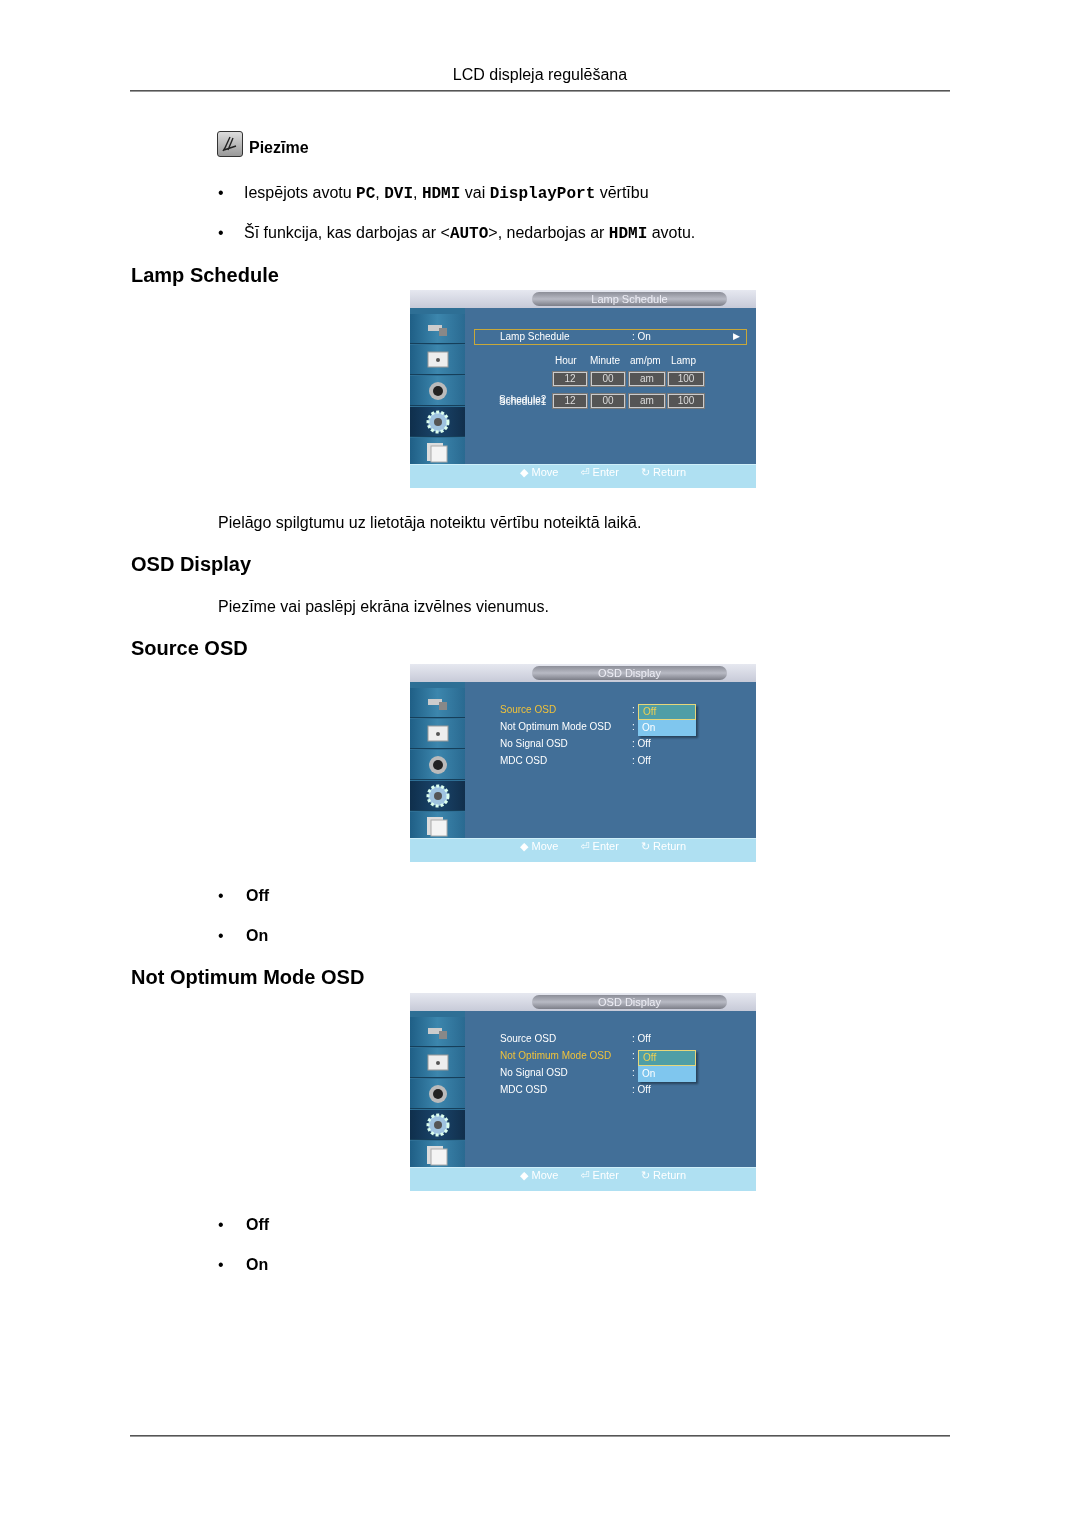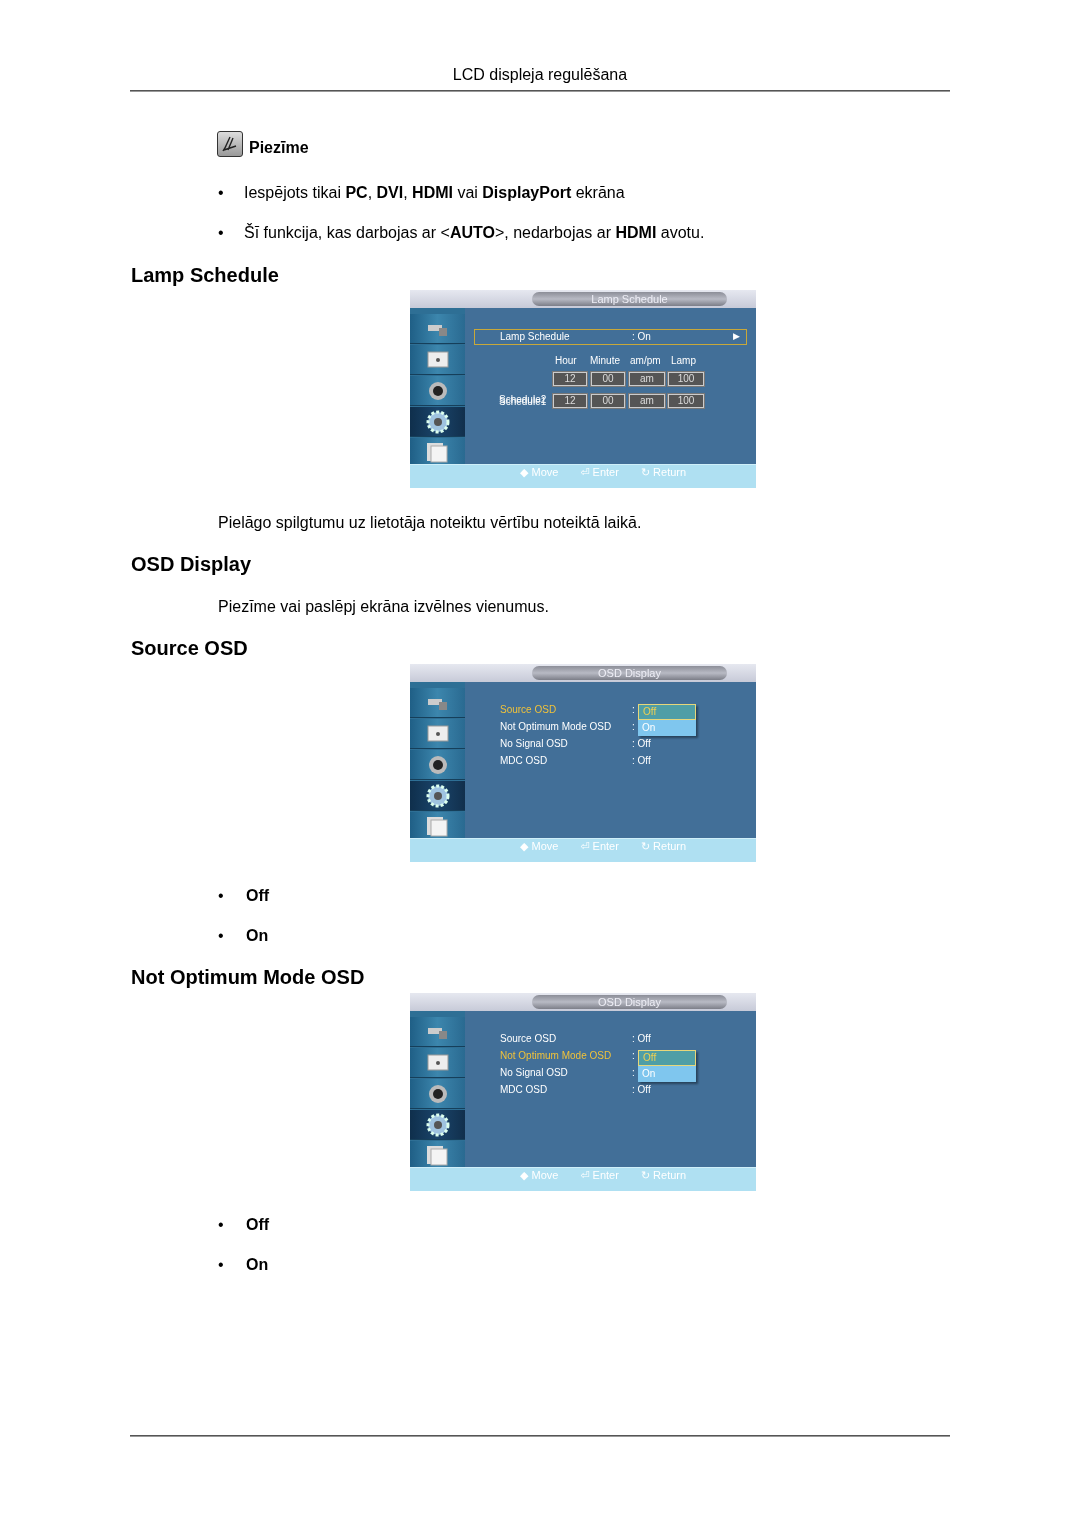--- a/index.html
+++ b/index.html
@@ -6,21 +6,21 @@
   body { width: 1080px; height: 1527px; position: relative; font-family: "Liberation Sans", sans-serif; color: #000; overflow: hidden; }
   .abs { position: absolute; }
   .running-header { left: 130px; top: 66px; width: 820px; text-align: center; font-size: 16px; }
   .rule { left: 130px; width: 820px; height: 0; border-top: 1px solid #555; border-bottom: 1px solid #999; }
   .note-head { left: 217px; top: 131px; display: flex; align-items: flex-end; }
   .note-icon { width: 26px; height: 26px; border: 1px solid #333; border-radius: 3px; background: linear-gradient(#ddd, #999); box-sizing: border-box; position: relative; margin-right: 6px; }
   .note-icon svg { position: absolute; left: 2px; top: 2px; }
   .note-label { font-weight: bold; font-size: 16px; line-height: 18px; }
   .bullet-line { font-size: 16px; display: flex; }
   .bullet-line .dot { width: 26px; text-align: left; }
-  .bullet-line b { font-weight: bold; }
+  .bullet-line b { font-weight: bold; font-family: Liberation Mono, monospace; }
   .section-title { left: 131px; font-size: 20px; font-weight: bold; }
   .para { left: 218px; font-size: 16px; }
   .bold-bullet { left: 218px; font-size: 16px; font-weight: bold; display: flex; }
   .bold-bullet .dot { width: 28px; font-weight: normal; }
 
   
   .osd { width: 346px; height: 198px; background: #ffffff; }
   .osd .top { position: absolute; left: 0; top: 0; width: 346px; height: 18px; background: linear-gradient(#e6e8f0, #c7cad8); }
   .osd .pill { position: absolute; left: 122px; top: 2px; width: 195px; height: 14px; border-radius: 8px; background: linear-gradient(#8c8e98, #b8bac4 50%, #7c7e88); color: #eeeef6; font-size: 11px; text-align: center; line-height: 14px; }
   .osd .side { position: absolute; left: 0; top: 18px; width: 55px; height: 156px; background: #2e6f95; }
@@ -47,21 +47,21 @@
 <div class="abs note-head">
   <span class="note-icon">
     <svg width="20" height="20" viewBox="0 0 20 20">
         <path d="M4 16 L10 3 M8 16 L13 4 M4 16 L16 12 M3 17 L6 12" stroke="#222" stroke-width="1.4" fill="none"></path>
       </svg>
   </span>
   <span class="note-label">Piezīme</span>
 </div>
 <div class="abs bullet-line" style="left:218px; top:184px;">
   <span class="dot">•</span>
-  <span class="rich"><span>Iespējots tikai </span><b>PC</b><span>, </span><b>DVI</b><span>, </span><b>HDMI</b><span> vai </span><b>DisplayPort</b><span> ekrāna</span></span>
+  <span class="rich"><span>Iespējots avotu </span><b>PC</b><span>, </span><b>DVI</b><span>, </span><b>HDMI</b><span> vai </span><b>DisplayPort</b><span> vērtību</span></span>
 </div>
 <div class="abs bullet-line" style="left:218px; top:224px;">
   <span class="dot">•</span>
   <span class="rich"><span>Šī funkcija, kas darbojas ar &lt;</span><b>AUTO</b><span>&gt;, nedarbojas ar </span><b>HDMI</b><span> avotu.</span></span>
 </div>
 
 <div class="abs section-title" style="top:264px;">Lamp Schedule</div>
 
 <div class="abs osd" style="left:410px; top:290px;">
   <div class="top"></div>

